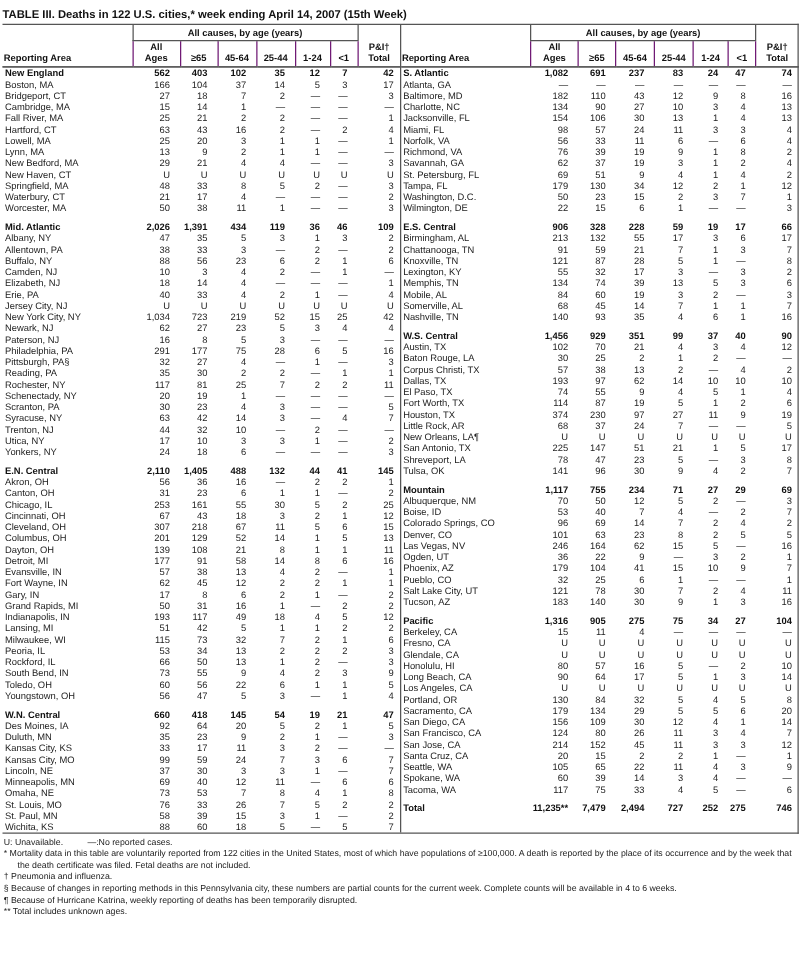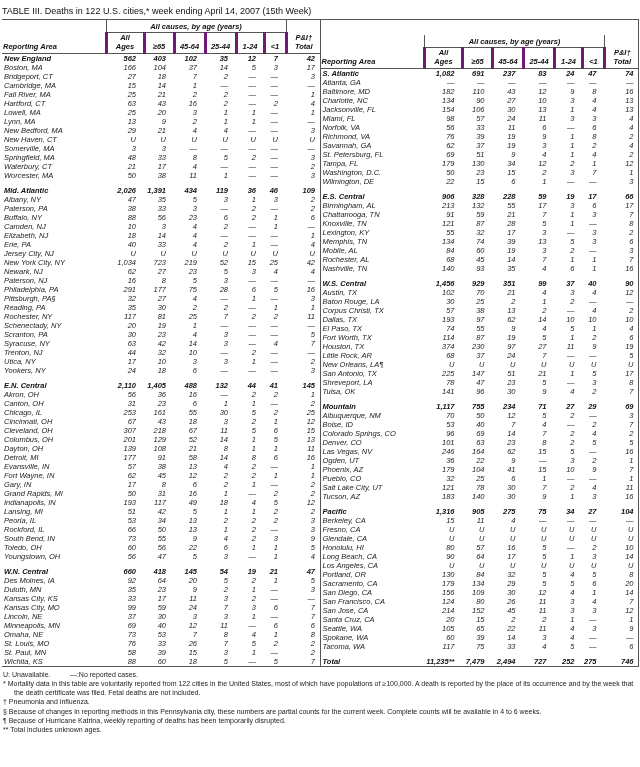--- a/index.html
+++ b/index.html
@@ -1,29 +1,29 @@
 <!DOCTYPE html>
 <html><head>
 <meta charset="utf-8">
 <style>
   html,body{margin:0;padding:0;background:#fff;}
   body{width:640px;height:767px;font-family:"Liberation Sans",sans-serif;color:#1f1f1f;-webkit-font-smoothing:antialiased;}
   .page{padding:4px 1px 0 2px;box-sizing:border-box;}
-  .title{font-size:9px;font-weight:normal;letter-spacing:0;padding:2px 0 3px 0;color:#111;}
-  .tables{display:flex;align-items:flex-end;border-top:1px solid #555;border-bottom:1px solid #555;border-right:1px solid #555;font-style:italic;}
+  .title{font-size:9px;font-weight:bold;letter-spacing:0;padding:2px 0 3px 0;color:#111;}
+  .tables{display:flex;align-items:flex-start;border-top:1px solid #555;border-bottom:1px solid #555;border-right:1px solid #555;}
   .half{flex:1 1 50%;min-width:0;}
   .half-left{border-right:1px solid #555;}
   table{border-collapse:collapse;table-layout:fixed;width:100%;}
   thead th{font-weight:bold;font-size:7.5px;color:#111;}
   th.blank{border:none;}
   th.pi-blank{border-left:1px solid #555;}
   th.group{border-left:1px solid #555;border-bottom:1px solid #555;text-align:center;padding:2px 0 1px 0;line-height:9px;}
   thead tr.cols th{border-bottom:1.5px solid #555;vertical-align:bottom;padding:1px 1px 2px 1px;line-height:8.5px;}
   th.area-h{text-align:left;padding-left:2px;margin-left:24px;}
-  th.num-h{text-align:center;border-left:3px solid #701a75;white-space:pre-line;margin-left:24px;}
+  th.num-h{text-align:center;border-left:1px solid #701a75;white-space:pre-line;margin-left:24px;}
   td{font-size:7.5px;line-height:9px;padding:0;white-space:nowrap;overflow:hidden;color:#222;}
   td.area{text-align:left;padding-left:2px;}
   td.num{text-align:right;padding-right:8px;}
   td.pi{padding-right:5px;}
   tr.region td{font-weight:bold;color:#111;}
   tr.sep td{padding-top:6px;}
   .footnotes{padding:4px 2px 0 1px;font-size:7px;line-height:8.8px;color:#222;}
   .footnote{white-space:pre-wrap;padding-left:11px;text-indent:-11px;margin:0 0 0.5px 0;}
   .footnote.flush{padding-left:0;text-indent:0;}
 </style>
@@ -159,30 +159,20 @@
               <td class="area">New Haven, CT</td>
               <td class="num">U</td>
               <td class="num">U</td>
               <td class="num">U</td>
               <td class="num">U</td>
               <td class="num">U</td>
               <td class="num">U</td>
               <td class="num pi">U</td>
             </tr>
             <tr class="">
-              <td class="area">Somerville, MA</td>
-              <td class="num">3</td>
-              <td class="num">3</td>
-              <td class="num">—</td>
-              <td class="num">—</td>
-              <td class="num">—</td>
-              <td class="num">—</td>
-              <td class="num pi">—</td>
-            </tr>
-            <tr class="">
               <td class="area">Springfield, MA</td>
               <td class="num">48</td>
               <td class="num">33</td>
               <td class="num">8</td>
               <td class="num">5</td>
               <td class="num">2</td>
               <td class="num">—</td>
               <td class="num pi">3</td>
             </tr>
             <tr class="">
@@ -219,21 +209,21 @@
               <td class="area">Albany, NY</td>
               <td class="num">47</td>
               <td class="num">35</td>
               <td class="num">5</td>
               <td class="num">3</td>
               <td class="num">1</td>
               <td class="num">3</td>
               <td class="num pi">2</td>
             </tr>
             <tr class="">
-              <td class="area">Paterson, PA</td>
+              <td class="area">Allentown, PA</td>
               <td class="num">38</td>
               <td class="num">33</td>
               <td class="num">3</td>
               <td class="num">—</td>
               <td class="num">2</td>
               <td class="num">—</td>
               <td class="num pi">2</td>
             </tr>
             <tr class="">
               <td class="area">Buffalo, NY</td>
@@ -557,20 +547,30 @@
             </tr>
             <tr class="">
               <td class="area">Lansing, MI</td>
               <td class="num">51</td>
               <td class="num">42</td>
               <td class="num">5</td>
               <td class="num">1</td>
               <td class="num">1</td>
               <td class="num">2</td>
               <td class="num pi">2</td>
+            </tr>
+            <tr class="">
+              <td class="area">Milwaukee, WI</td>
+              <td class="num">115</td>
+              <td class="num">73</td>
+              <td class="num">32</td>
+              <td class="num">7</td>
+              <td class="num">2</td>
+              <td class="num">1</td>
+              <td class="num pi">6</td>
             </tr>
             <tr class="">
               <td class="area">Peoria, IL</td>
               <td class="num">53</td>
               <td class="num">34</td>
               <td class="num">13</td>
               <td class="num">2</td>
               <td class="num">2</td>
               <td class="num">2</td>
               <td class="num pi">3</td>
@@ -954,21 +954,21 @@
               <td class="area">Mobile, AL</td>
               <td class="num">84</td>
               <td class="num">60</td>
               <td class="num">19</td>
               <td class="num">3</td>
               <td class="num">2</td>
               <td class="num">—</td>
               <td class="num pi">3</td>
             </tr>
             <tr class="">
-              <td class="area">Rochester, AL</td>
+              <td class="area">Somerville, AL</td>
               <td class="num">68</td>
               <td class="num">45</td>
               <td class="num">14</td>
               <td class="num">7</td>
               <td class="num">1</td>
               <td class="num">1</td>
               <td class="num pi">7</td>
             </tr>
             <tr class="">
               <td class="area">Nashville, TN</td>

